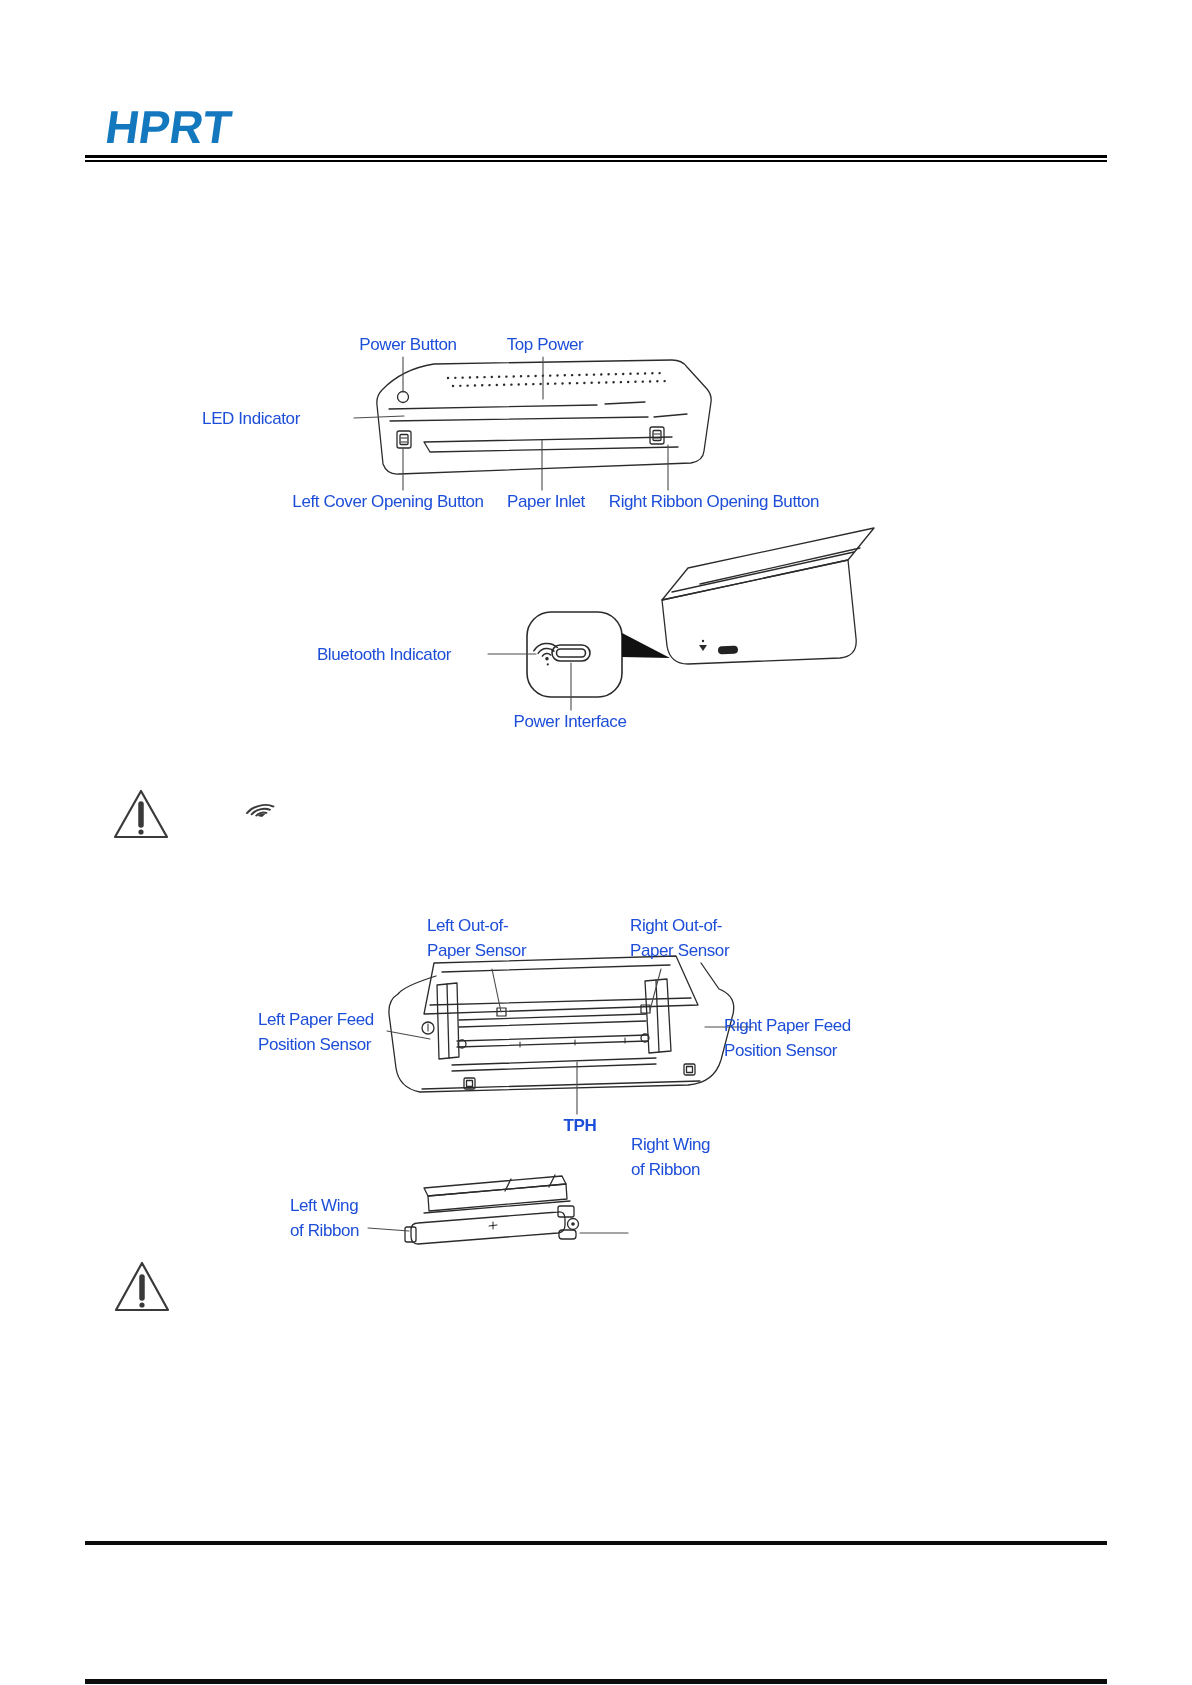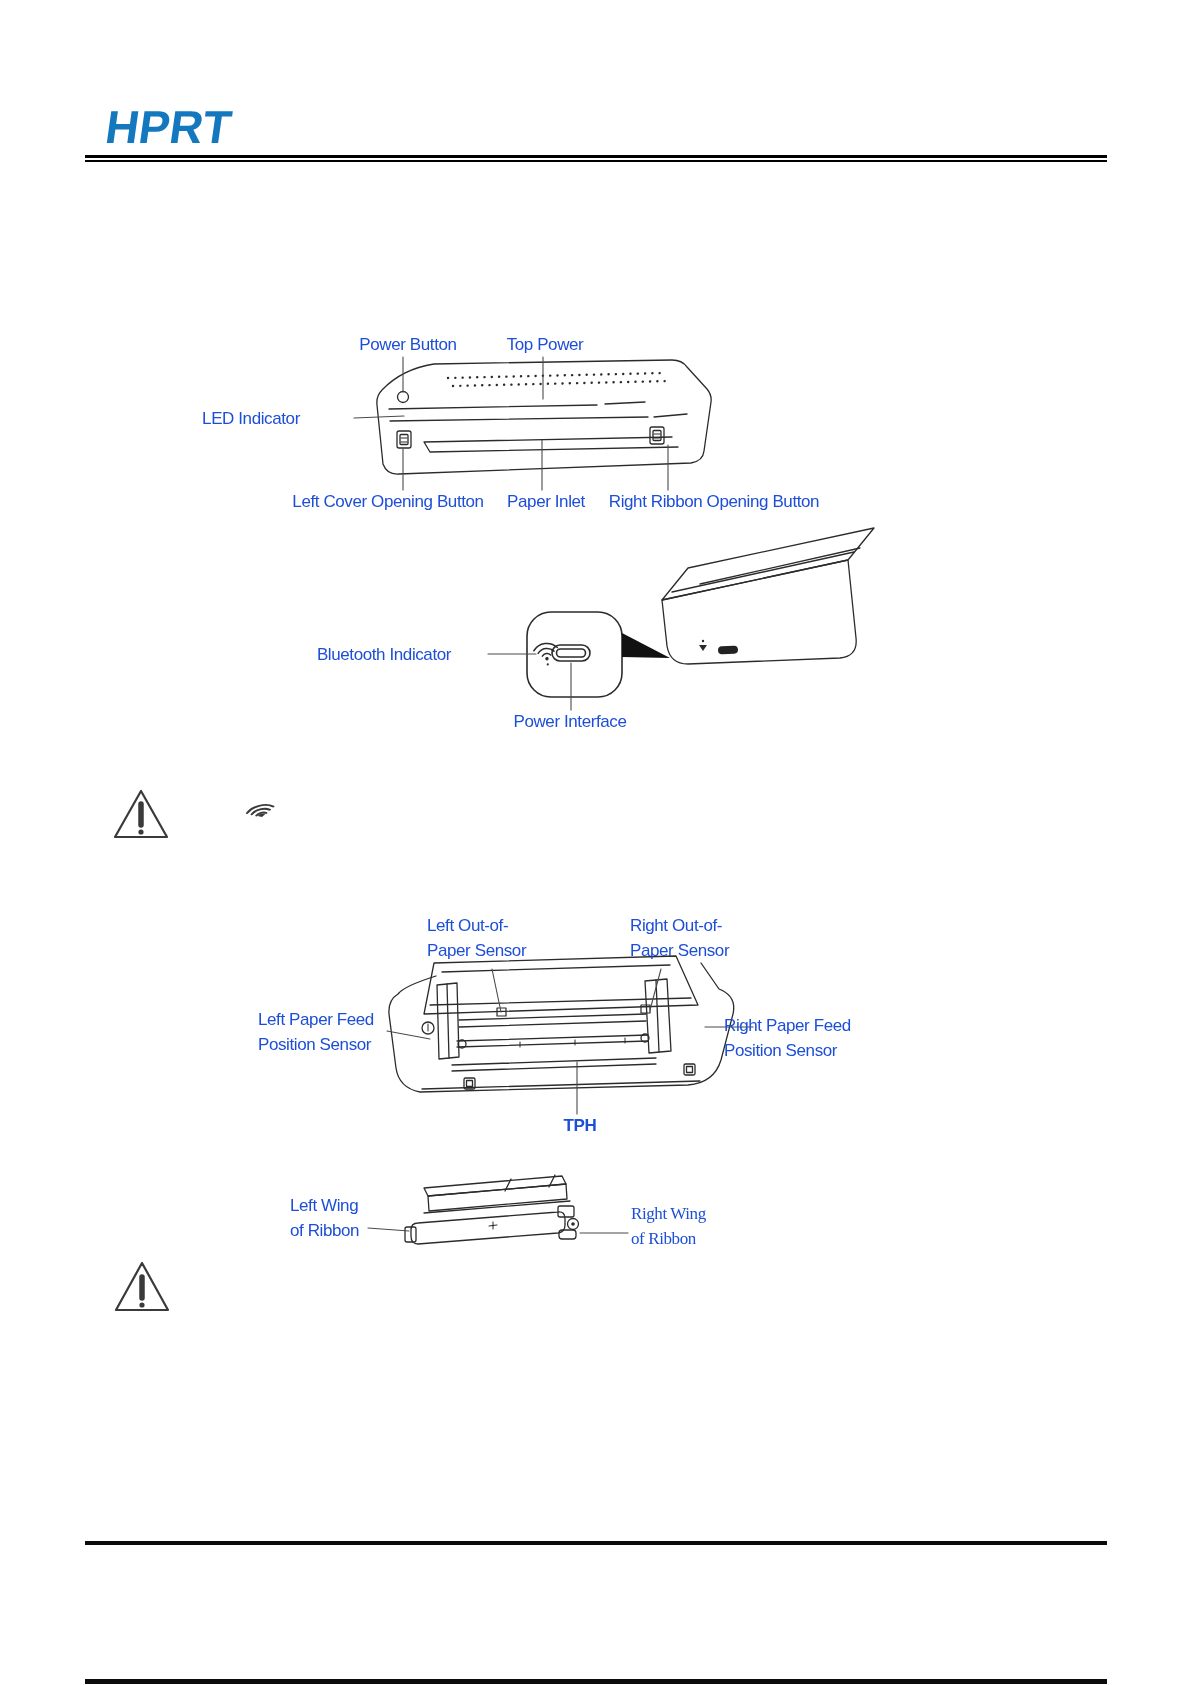--- a/index.html
+++ b/index.html
@@ -188,20 +188,20 @@
   <div class="lbl lbl2" style="left:724px;top:1013px;width:150px;">
     <span>Right Paper Feed</span>
     <span>Position Sensor</span>
   </div>
   <div class="lbl c" style="left:520px;top:1116px;width:120px;font-weight:bold;">TPH</div>
 
   <div class="lbl lbl2" style="left:290px;top:1193px;width:95px;">
     <span>Left Wing</span>
     <span>of Ribbon</span>
   </div>
-  <div class="lbl lbl2" style="left:631px;top:1201px;width:100px;font-family:Liberation Serif, serif;">
+  <div class="lbl lbl2" style="left:631px;top:1132px;width:100px;">
     <span>Right Wing</span>
     <span>of Ribbon</span>
   </div>
 
   <div class="rule-footer"></div>
   <div class="rule-bottom"></div>
 </div>
 
 </body></html>

